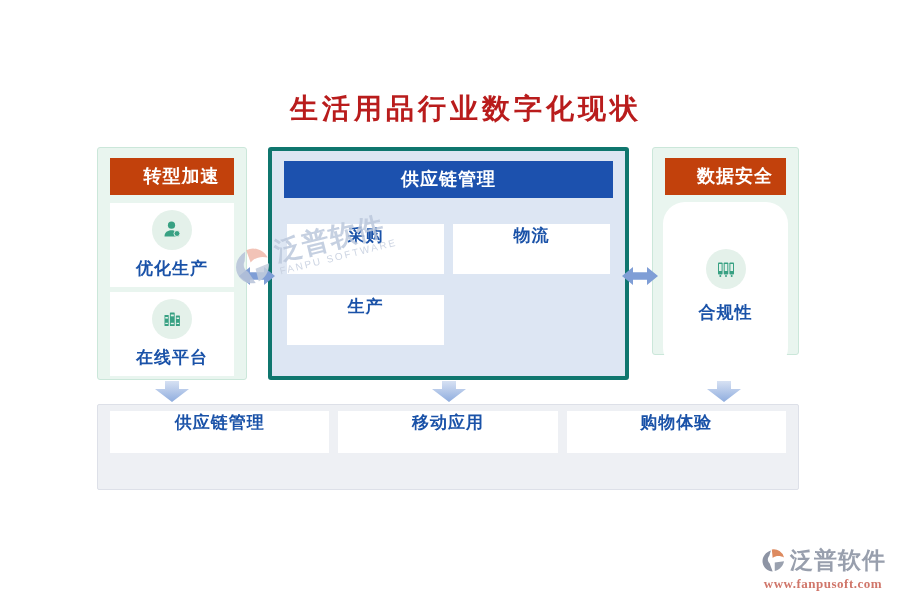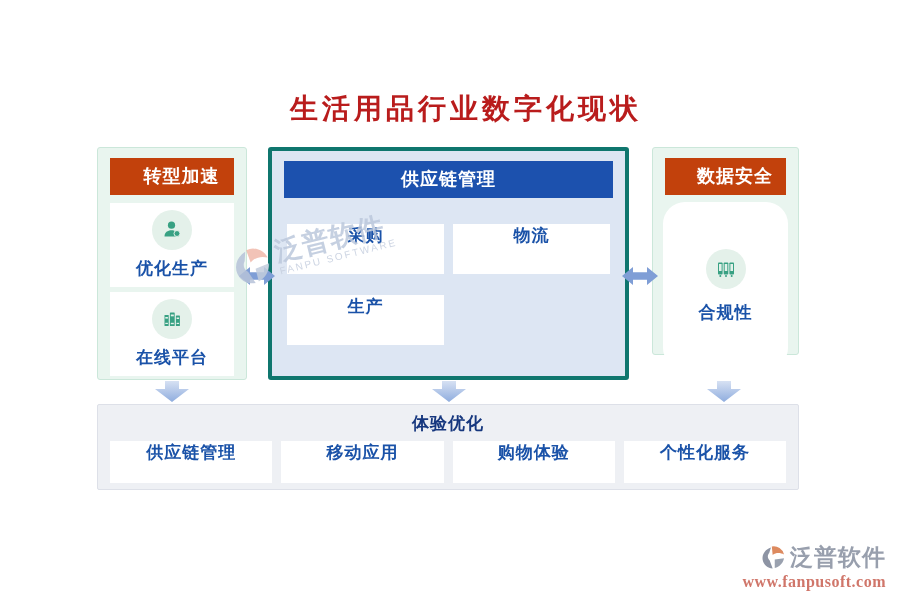--- a/index.html
+++ b/index.html
@@ -90,21 +90,21 @@
     font-family:"Liberation Sans","DejaVu Sans",sans-serif;
   }
   .wm-corner {
     position:absolute; right:14px; bottom:10px; text-align:center; line-height:1;
   }
   .wm-corner .row { display:flex; align-items:center; justify-content:flex-end; gap:3px; }
   .wm-corner .wm-brand {
     font-size:23px; font-weight:bold; color:#989fad; letter-spacing:1px;
   }
   .wm-corner .wm-url {
-    margin-top:3px; font-size:16px; font-weight:bold; color:#d0766a;
+    margin-top:3px; font-size:13px; font-weight:bold; color:#d0766a;
     letter-spacing:0.5px;
   }
 </style>
 </head>
 <body>
 
 <div class="stage">
 
   <div class="main-title">生活用品行业数字化现状</div>
 
@@ -204,33 +204,29 @@
     <defs>
         <linearGradient id="g3" x1="0" y1="0" x2="0" y2="1">
       <stop offset="0" stop-color="#d7e1f3"></stop>
           <stop offset="1" stop-color="#8fadde"></stop>
     </linearGradient>
       </defs>
     <path d="M11 0 H25 V8 H35 L18 21 L1 8 H11 Z" fill="url(#g3)"></path>
   </svg>
 
   <div id="panel-bottom">
-    <div class="bottom-title">体验优化</div>
     <div class="bottom-row">
       <div class="flat-card">
         <span class="label">供应链管理</span>
       </div>
       <div class="flat-card">
         <span class="label">移动应用</span>
       </div>
       <div class="flat-card">
         <span class="label">购物体验</span>
-      </div>
-      <div class="flat-card">
-        <span class="label">个性化服务</span>
       </div>
     </div>
   </div>
 
   <div class="wm-center">
     <svg width="42" height="42" viewBox="0 0 32 32">
       <path d="M14 3 a12.5 12.5 0 0 1 14.5 9.5 c-4.5-2.5-9.5-2.5-13.5 0.5 z" fill="#f0b9ab"></path>
       <path d="M13 4 C6 6.2 2 12.5 3.2 19 c1 5.8 6 9.8 11.8 10 L11.5 19.5 c-2.8-2.2-2.9-6.2-0.6-8.8 z" fill="#b7c3d9"></path>
       <path d="M17.5 18.5 l11-1.5 c-1.2 6-5.5 10.2-11 11.5 z" fill="#c2cddd"></path>
     </svg>

